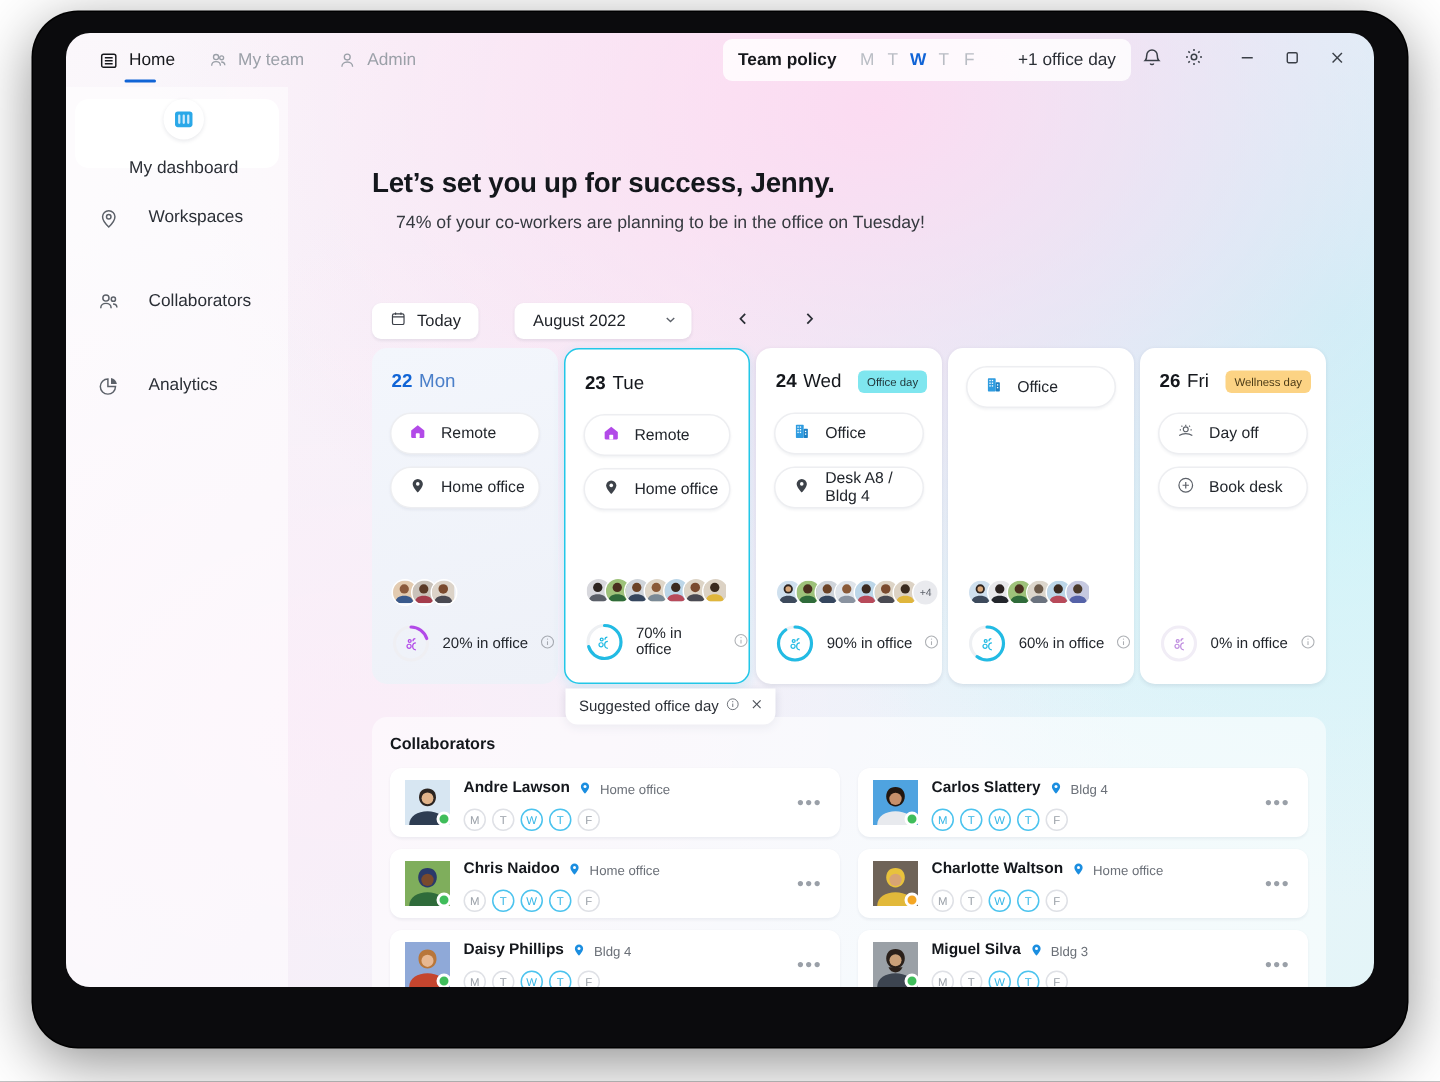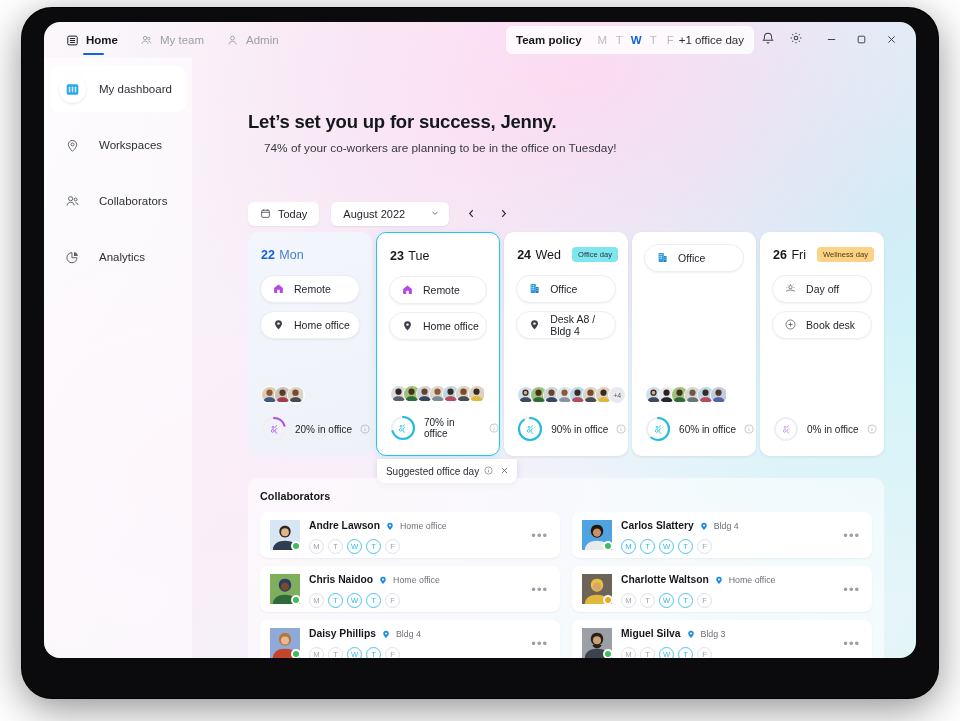--- a/index.html
+++ b/index.html
@@ -36,77 +36,77 @@
   #titlebar {
     position: absolute; left: 0; top: 0; width: 872px; height: 36px;
     display: flex; align-items: center;
   }
   .tb-left { display: flex; align-items: center; gap: 22px; padding-left: 22px; }
   .tb-tab {
     display: flex; align-items: center; gap: 7px;
     font-size: 11.5px; color: #9ba0a8; position: relative;
     height: 36px;
   }
-  .tb-tab.active { color: #16181c; font-weight: bold; }
+  .tb-tab.active { color: #16181c; font-weight: normal; }
   .tb-tab.active .tab-underline {
     position: absolute; left: 17px; bottom: 3px; width: 21px; height: 2.5px;
     background: #1064d6; border-radius: 2px;
   }
   .tb-tab svg { display: block; }
 
   #titlebar-right {
     position: absolute; right: 10px; top: 4px;
     display: flex; align-items: center; height: 28px;
   }
   #policy-chip {
     display: flex; align-items: center; gap: 0px;
     background: rgba(255,255,255,.82);
     border-radius: 6px; height: 28px; padding: 0 10px;
   }
   #policy-chip .pc-label { font-size: 11.5px; color: #16181c; font-weight: bold; margin-right: 12px; }
   #policy-chip .pc-day {
     width: 17px; text-align: center; font-size: 11.5px; color: #b9bdc4;
   }
   #policy-chip .pc-day.on { color: #1064d6; font-weight: bold; }
-  #policy-chip .pc-extra { font-size: 11.5px; color: #2b2f36; margin-left: 0; }
+  #policy-chip .pc-extra { font-size: 11.5px; color: #2b2f36; margin-left: 24px; }
   .tb-iconbtn {
     width: 28px; height: 28px; display: flex; align-items: center; justify-content: center;
   }
   #win-ctrls { display: flex; align-items: center; margin-left: 6px; }
   .win-btn { width: 30px; height: 28px; display: flex; align-items: center; justify-content: center; }
 
   
   #sidebar {
     position: absolute; left: 0; top: 36px; width: 148px; height: 600px;
     background: rgba(255,255,255,.5);
   }
   .nav-item {
     display: flex; align-items: center; gap: 13px;
     height: 46px; margin: 0 6px; padding-left: 9px;
     border-radius: 9px;
     font-size: 11.5px; color: #2b2f36;
   }
   .nav-item + .nav-item { margin-top: 10px; }
-  .nav-item.active { background: rgba(255,255,255,.92); }
+  .nav-item.active { background: rgba(255,255,255,.92); flex-direction: column; }
   .nav-ico {
     width: 27px; height: 27px; border-radius: 50%;
     display: flex; align-items: center; justify-content: center;
     flex: 0 0 27px;
   }
   .nav-item.active .nav-ico { background: #fff; box-shadow: 0 1px 3px rgba(20,30,60,.10); }
   #nav-spacer { height: 8px; }
 
   
   #main { position: absolute; left: 148px; top: 36px; width: 724px; height: 600px; }
   #greeting { font-size: 18.5px; font-weight: bold; color: #14171c; letter-spacing: -.2px;
               position: absolute; left: 56px; top: 53px; }
   #subgreeting { font-size: 11.8px; color: #35393f; position: absolute; left: 72px; top: 83px; }
 
   
-  #date-toolbar { position: absolute; left: 56px; top: 144px; display: flex; align-items: center; gap: 12px; }
+  #date-toolbar { position: absolute; left: 56px; top: 144px; display: flex; align-items: center; gap: 24px; }
   .tb-pill {
     background: #fff; border-radius: 6px; height: 24px;
     display: flex; align-items: center; gap: 7px; padding: 0 12px;
     font-size: 11px; color: #1e2127;
     box-shadow: 0 1px 2px rgba(20,30,60,.07);
   }
   #month-pill { width: 118px; justify-content: space-between; padding: 0 9px 0 12px; }
   .nav-arrow { width: 20px; height: 22px; display: flex; align-items: center; justify-content: center; }
 
   

